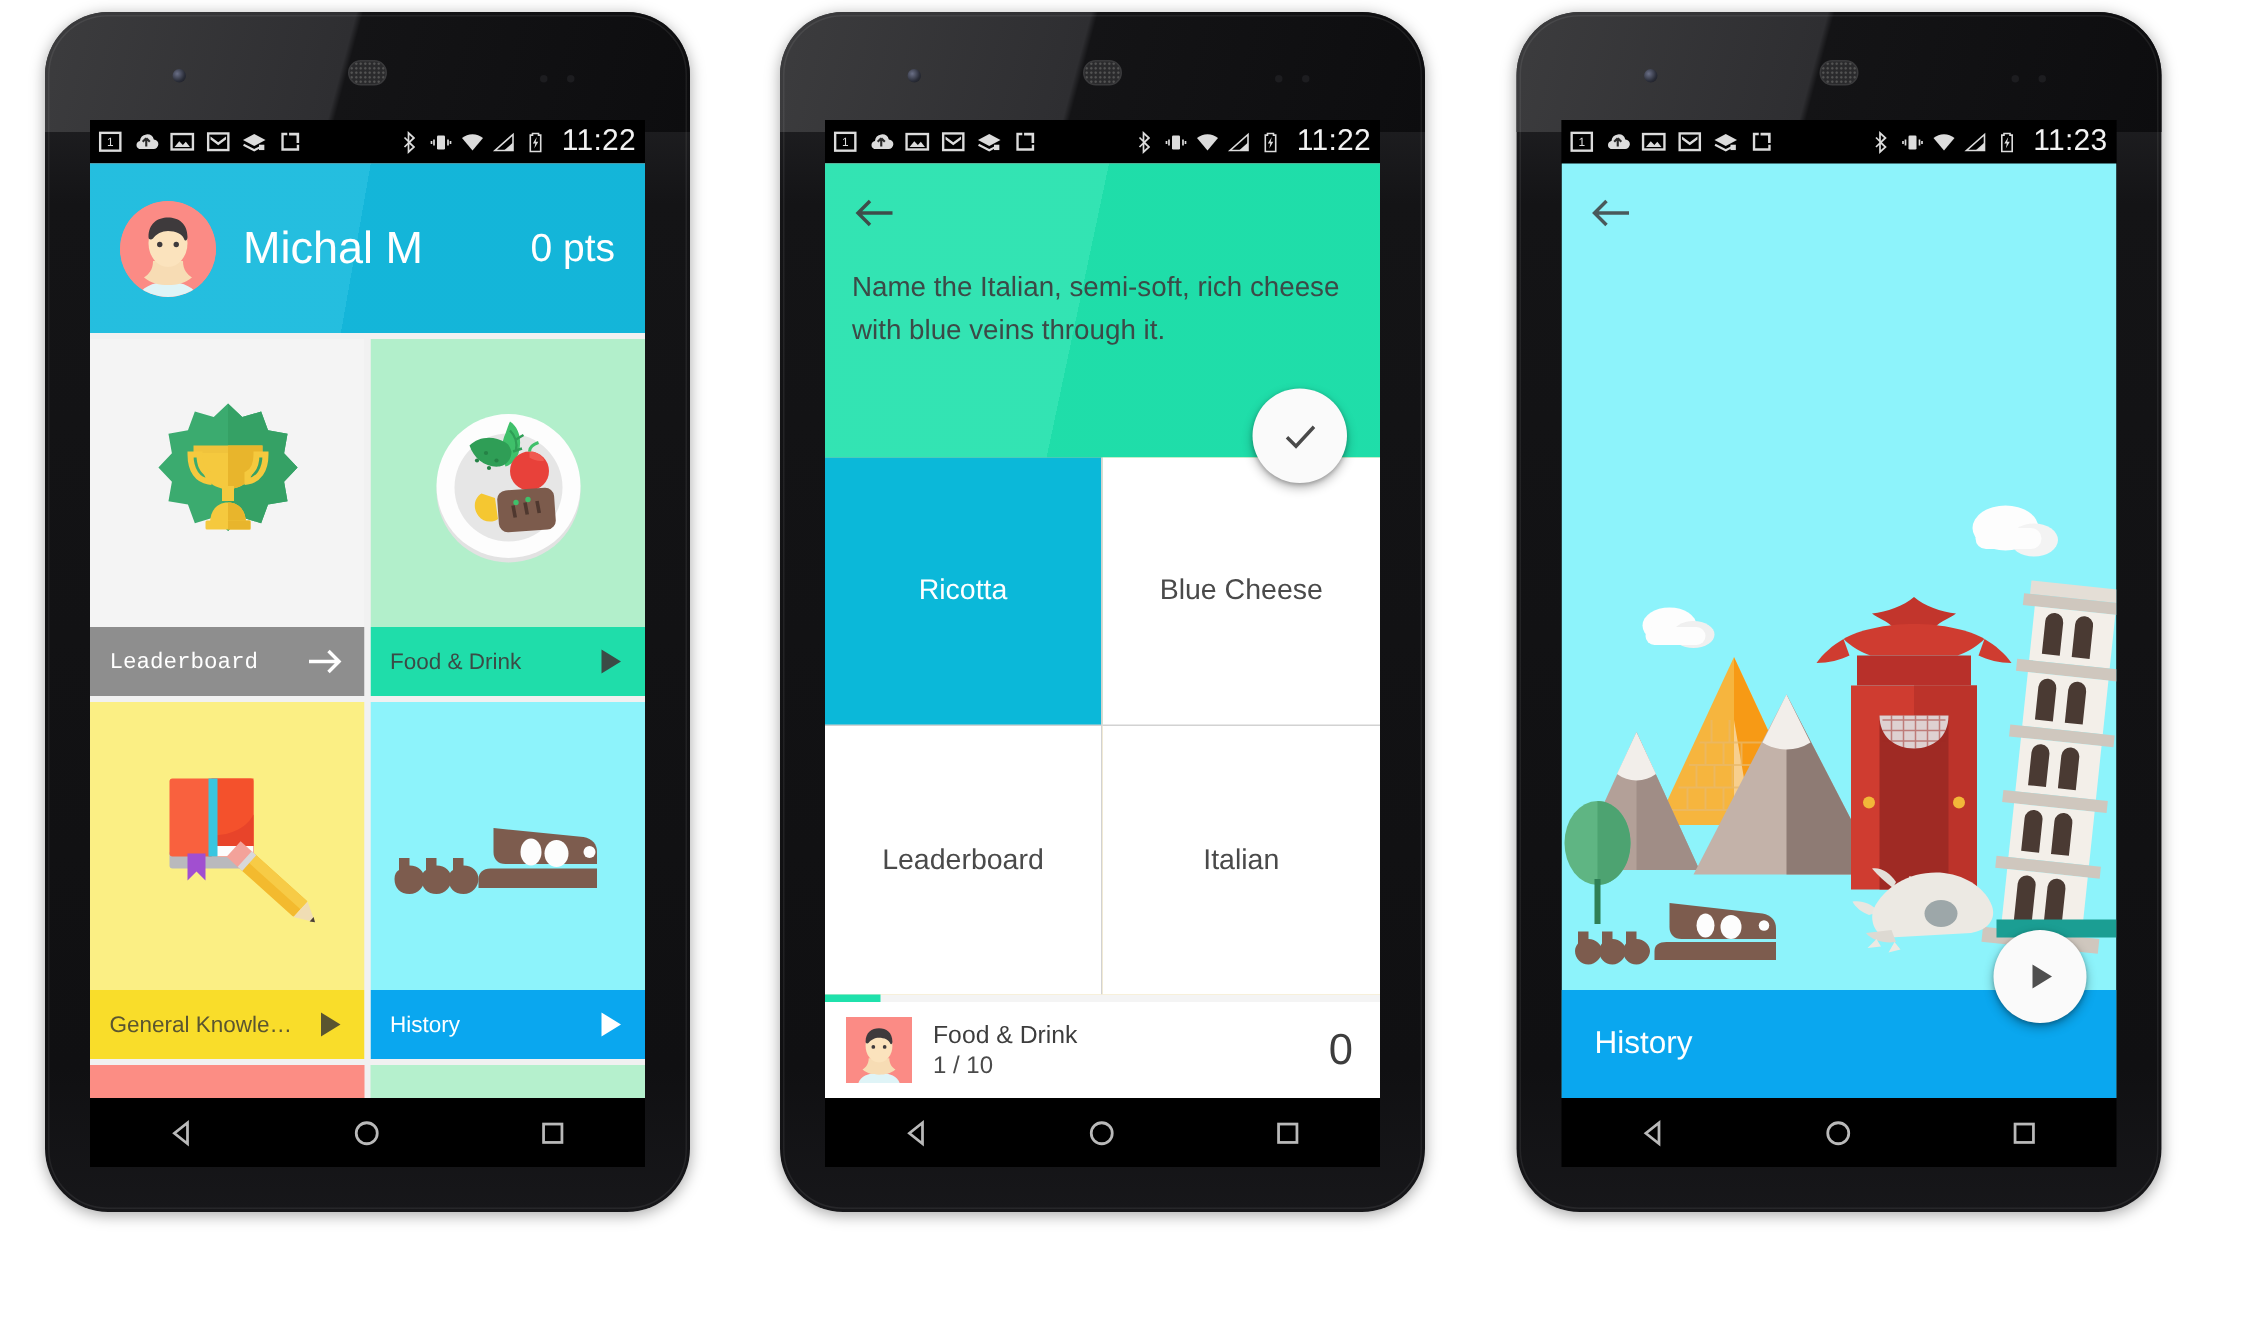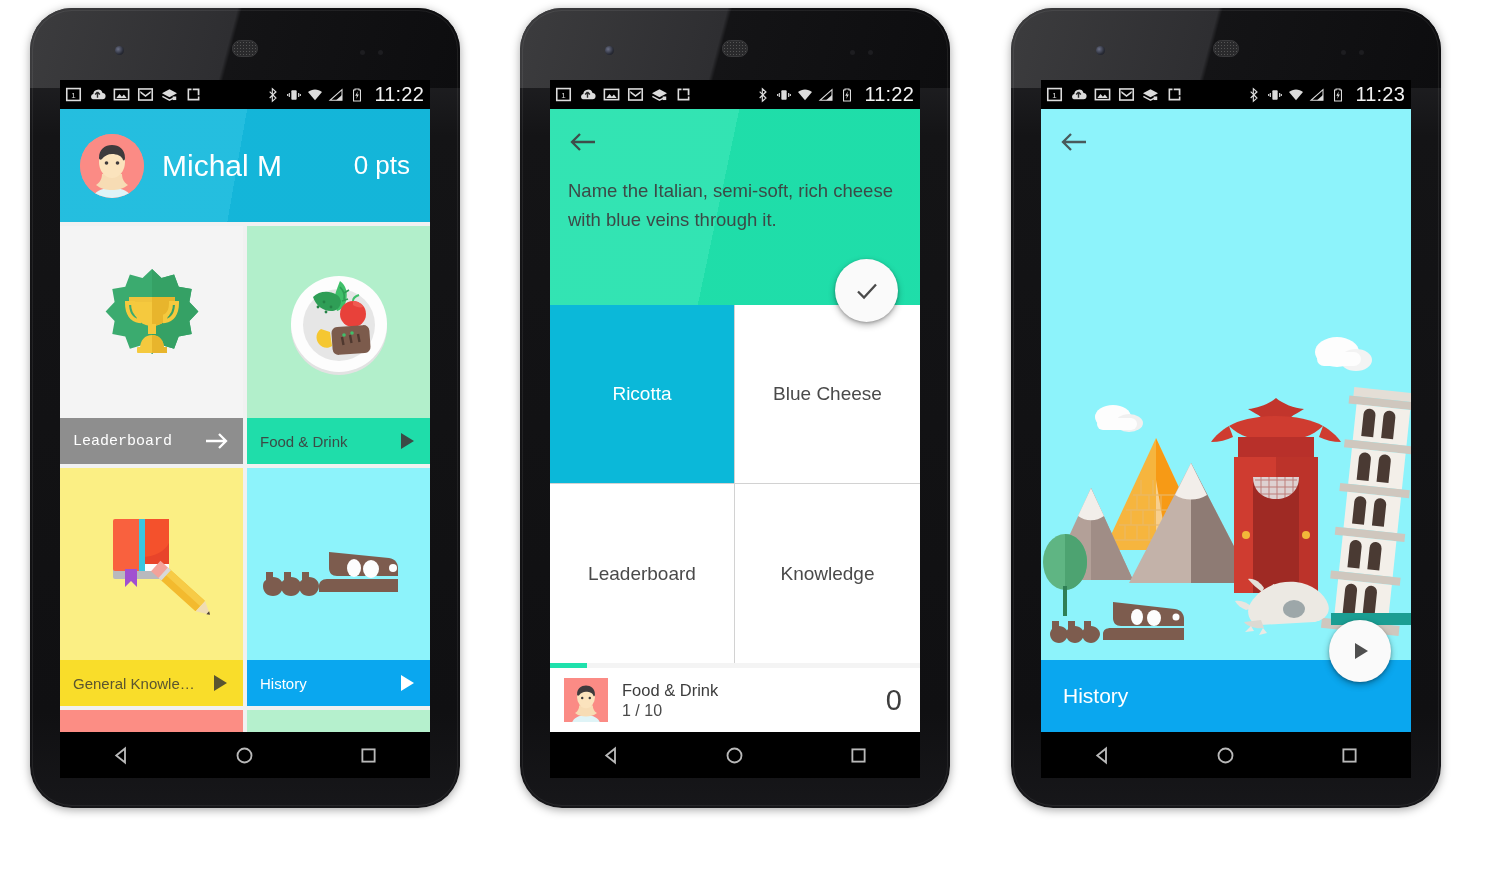--- a/index.html
+++ b/index.html
@@ -475,21 +475,21 @@
           <div class="ans sel br bb">
               <span>Ricotta</span>
             </div>
           <div class="ans bb">
               <span>Blue Cheese</span>
             </div>
           <div class="ans br">
               <span>Leaderboard</span>
             </div>
           <div class="ans">
-              <span>Knowledge</span>
+              <span>Italian</span>
             </div>
         </div>
 
         <div class="progress">
           <div class="bar" id="quizbar" style="width: 10%;"></div>
         </div>
 
         <div class="scorebar">
           <div class="sq-ava">
             <svg viewBox="0 0 64 64" width="44" height="44">

